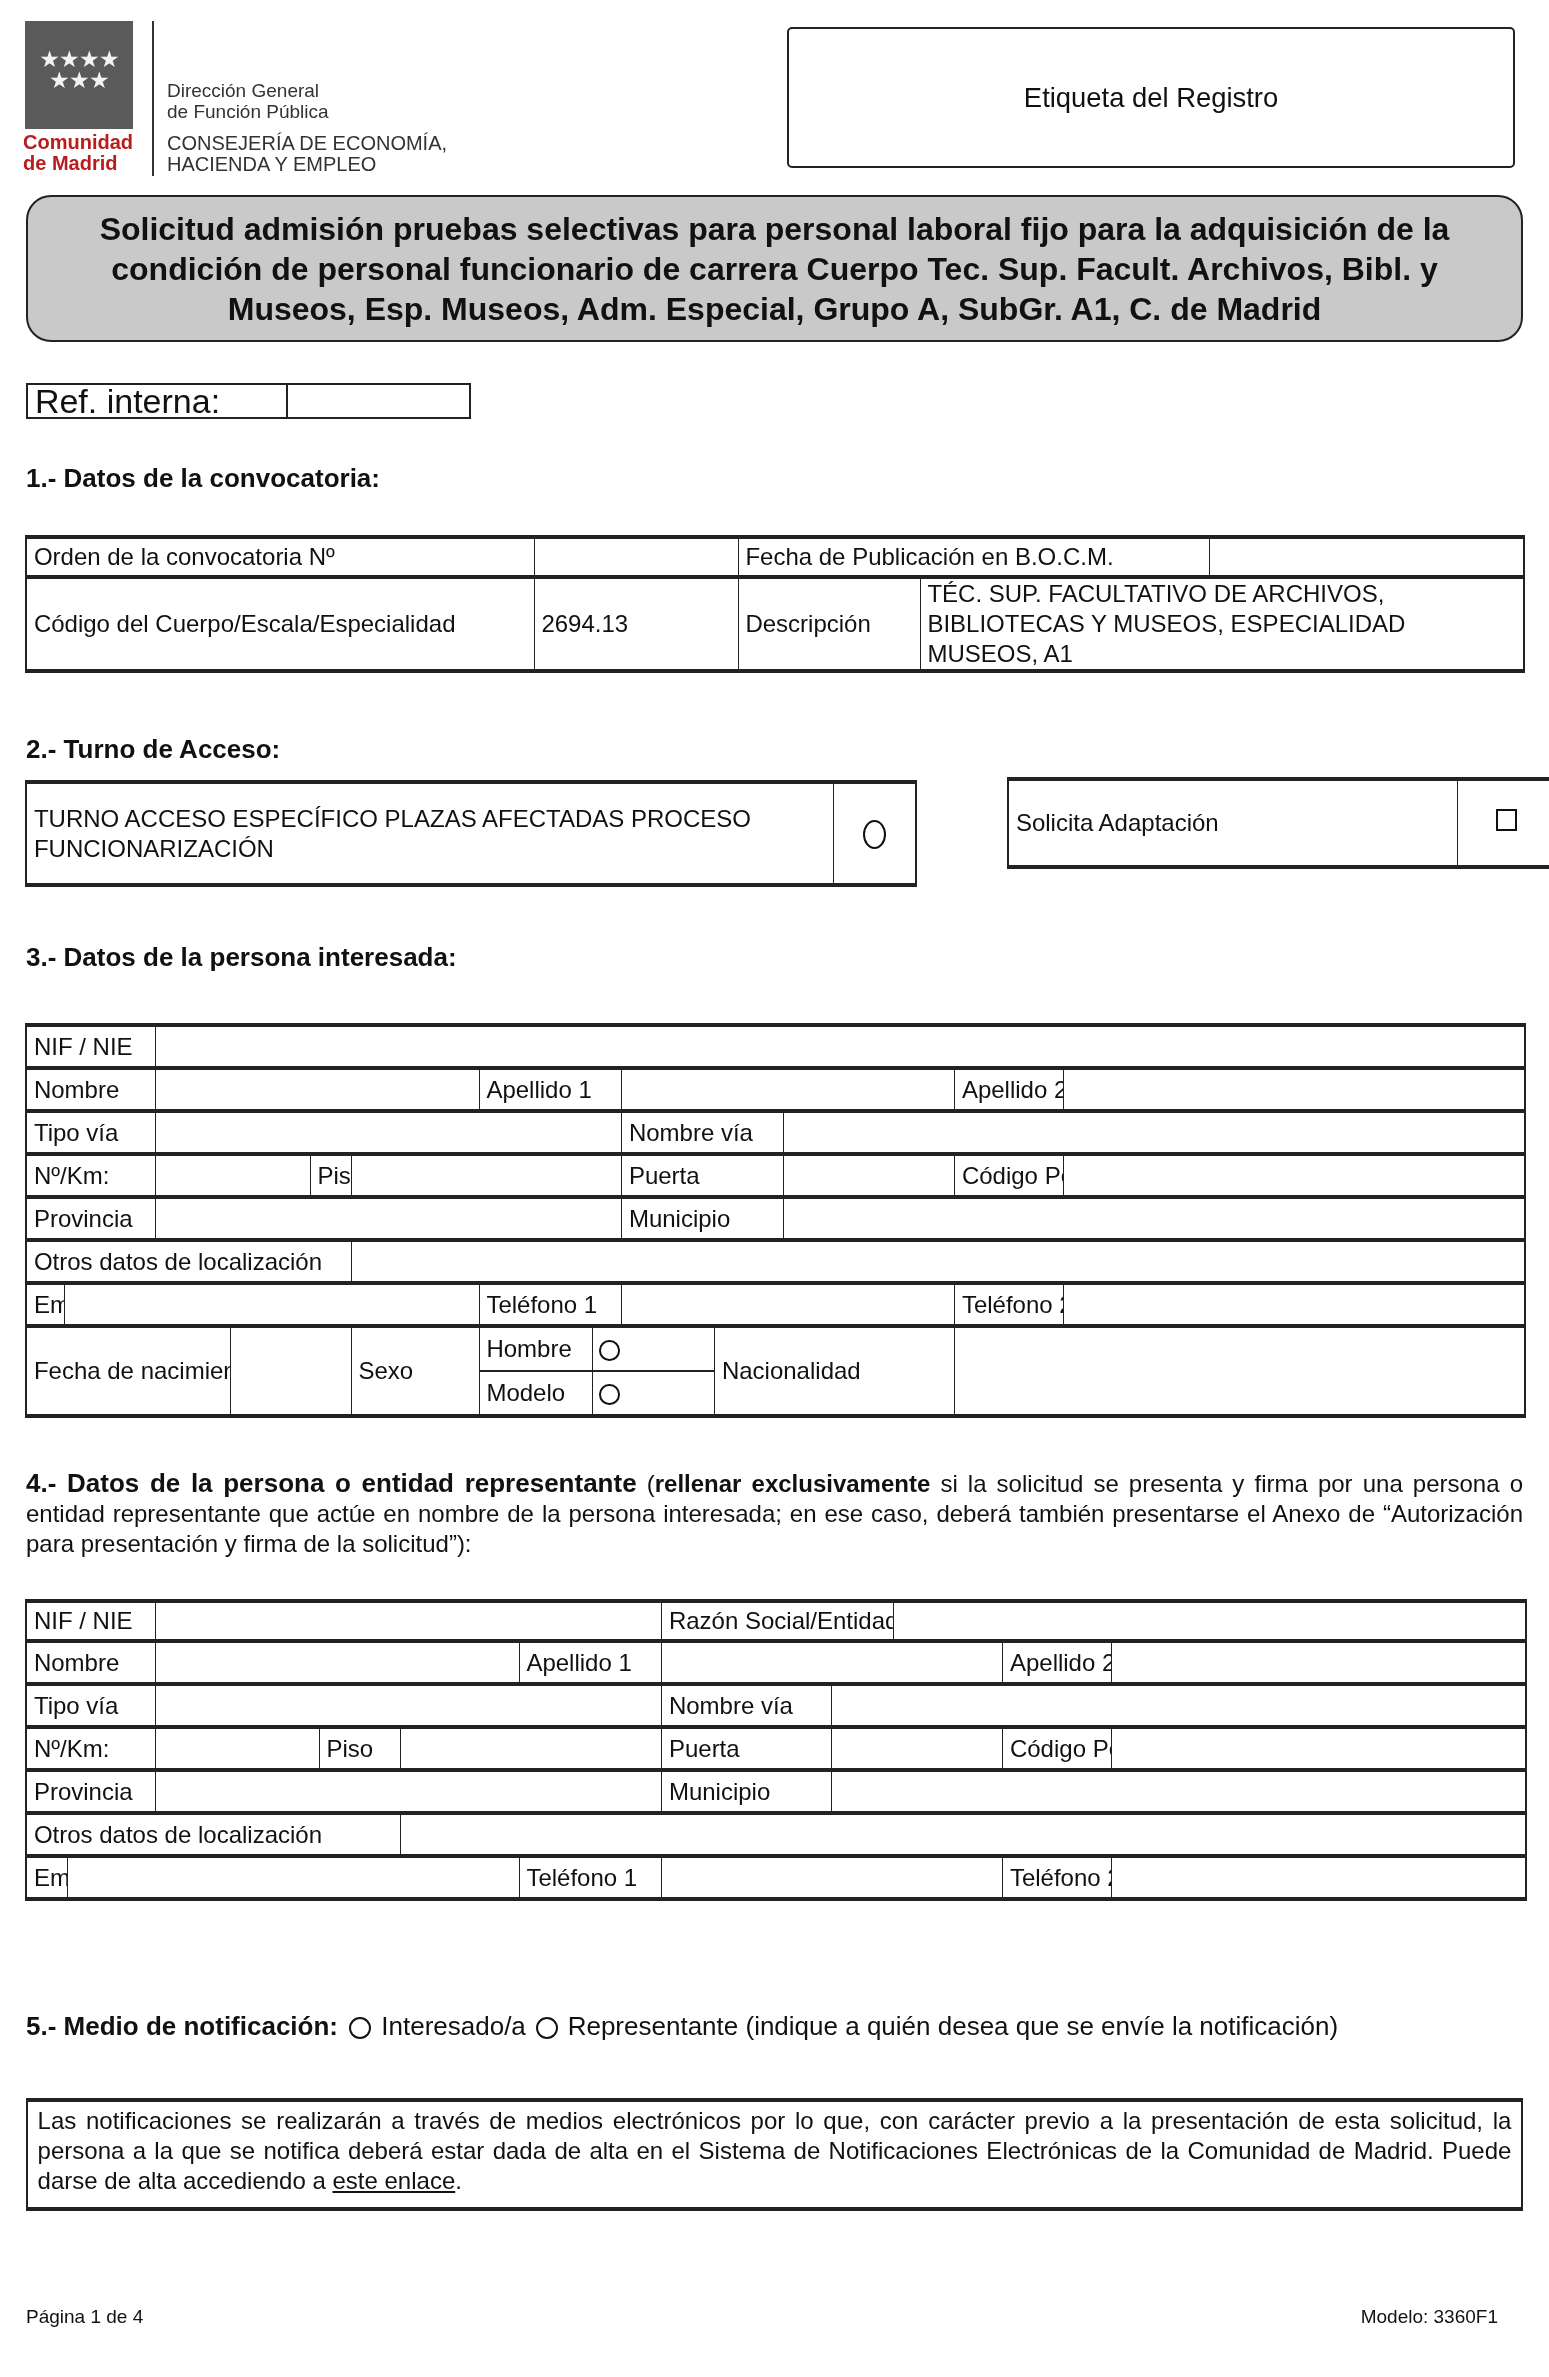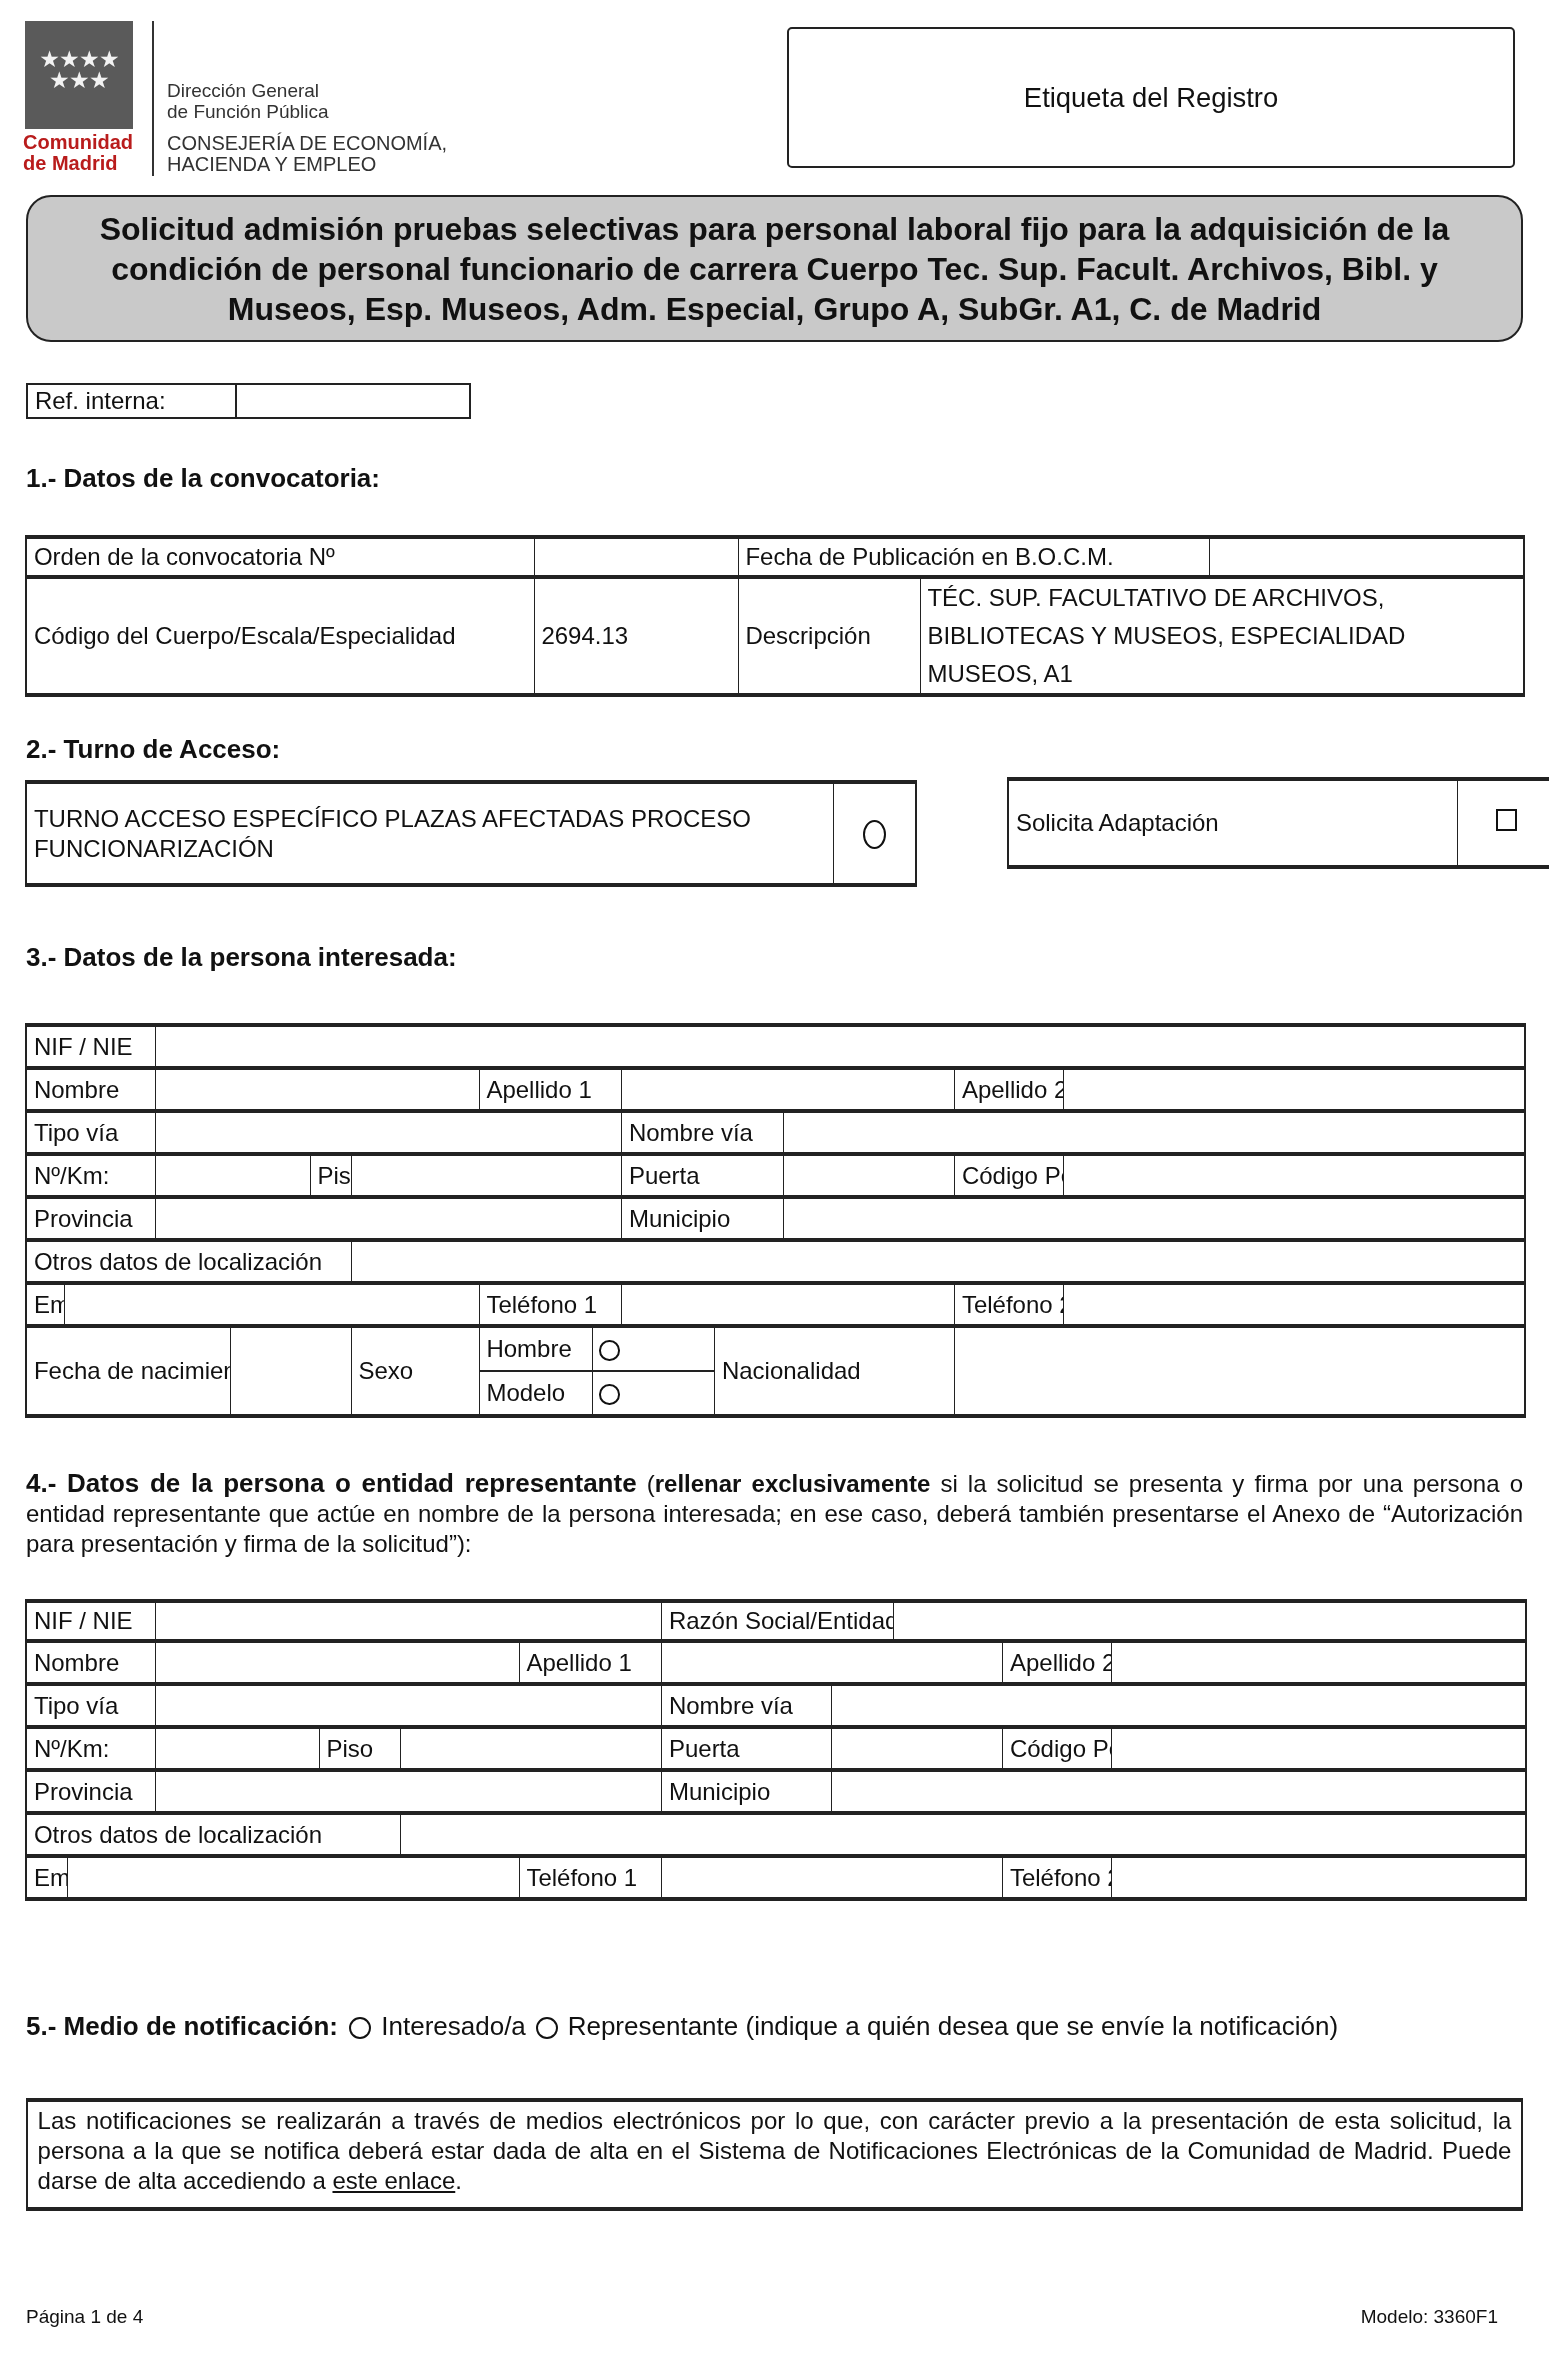--- a/index.html
+++ b/index.html
@@ -16,21 +16,21 @@
   .logo-dept { left:167px; top:133px; font-size:20px; line-height:20.6px; color:#333; }
   .reg-box { left:787px; top:27.4px; width:728px; height:141px; border:2.7px solid #222;
              border-radius:5px; box-sizing:border-box; display:flex; align-items:center;
              justify-content:center; font-size:27.4px; }
   .title-box { left:26px; top:195px; width:1497px; height:147px; background:#c9c9c9;
                border:2.7px solid #222; border-radius:25px; box-sizing:border-box;
                display:flex; align-items:center; justify-content:center; text-align:center;
                font-weight:bold; font-size:32px; line-height:40px; padding:0 27.4px; }
   .ref-box { left:26px; top:383px; width:445px; height:36px; border:2.1px solid #222;
              box-sizing:border-box; display:flex; }
-  .ref-box .lbl { width:209px; border-right:2.1px solid #222; font-size:24px; padding-left:6.9px;
+  .ref-box .lbl { width:260px; border-right:2.1px solid #222; font-size:34px; padding-left:6.9px;
                   display:flex; align-items:center; box-sizing:border-box; }
   .section-title { left:26px; font-weight:bold; font-size:26px; }
   
   table.form { position:absolute; border-collapse:collapse; table-layout:fixed;
                border-top:4.8px solid #222; border-bottom:4.8px solid #222;
                border-left:2.7px solid #222; border-right:2.7px solid #222; }
   table.form td { border:1.4px solid #222; font-size:24px; padding:0 6.9px; vertical-align:middle;
                   overflow:hidden; white-space:nowrap; box-sizing:border-box; }
   table.form tr.thick td { border-top-width:4.1px; }
   .radio { display:inline-block; width:20.6px; height:20.6px; border:2.1px solid #111; border-radius:50%;
@@ -89,21 +89,21 @@
       <tr style="height:40px;">
     <td>Orden de la convocatoria Nº</td>
     <td></td>
     <td colspan="2">Fecha de Publicación en B.O.C.M.</td>
     <td></td>
   </tr>
   <tr class="thick" style="height:93px;">
     <td>Código del Cuerpo/Escala/Especialidad</td>
     <td>2694.13</td>
     <td>Descripción</td>
-    <td colspan="2" style="white-space:normal; line-height:38px;">TÉC. SUP. FACULTATIVO DE ARCHIVOS, BIBLIOTECAS Y MUSEOS, ESPECIALIDAD MUSEOS, A1</td>
+    <td colspan="2" style="white-space:normal; line-height:30px;">TÉC. SUP. FACULTATIVO DE ARCHIVOS, BIBLIOTECAS Y MUSEOS, ESPECIALIDAD MUSEOS, A1</td>
   </tr>
 </tbody>
   </table>
 
 <div class="abs section-title" style="top:734px;">2.- Turno de Acceso:</div>
 <table class="form" style="left:25px; top:780px; width:890px; height:107px;">
   <colgroup>
       <col style="width:807px">
       <col style="width:83px">
     </colgroup>

